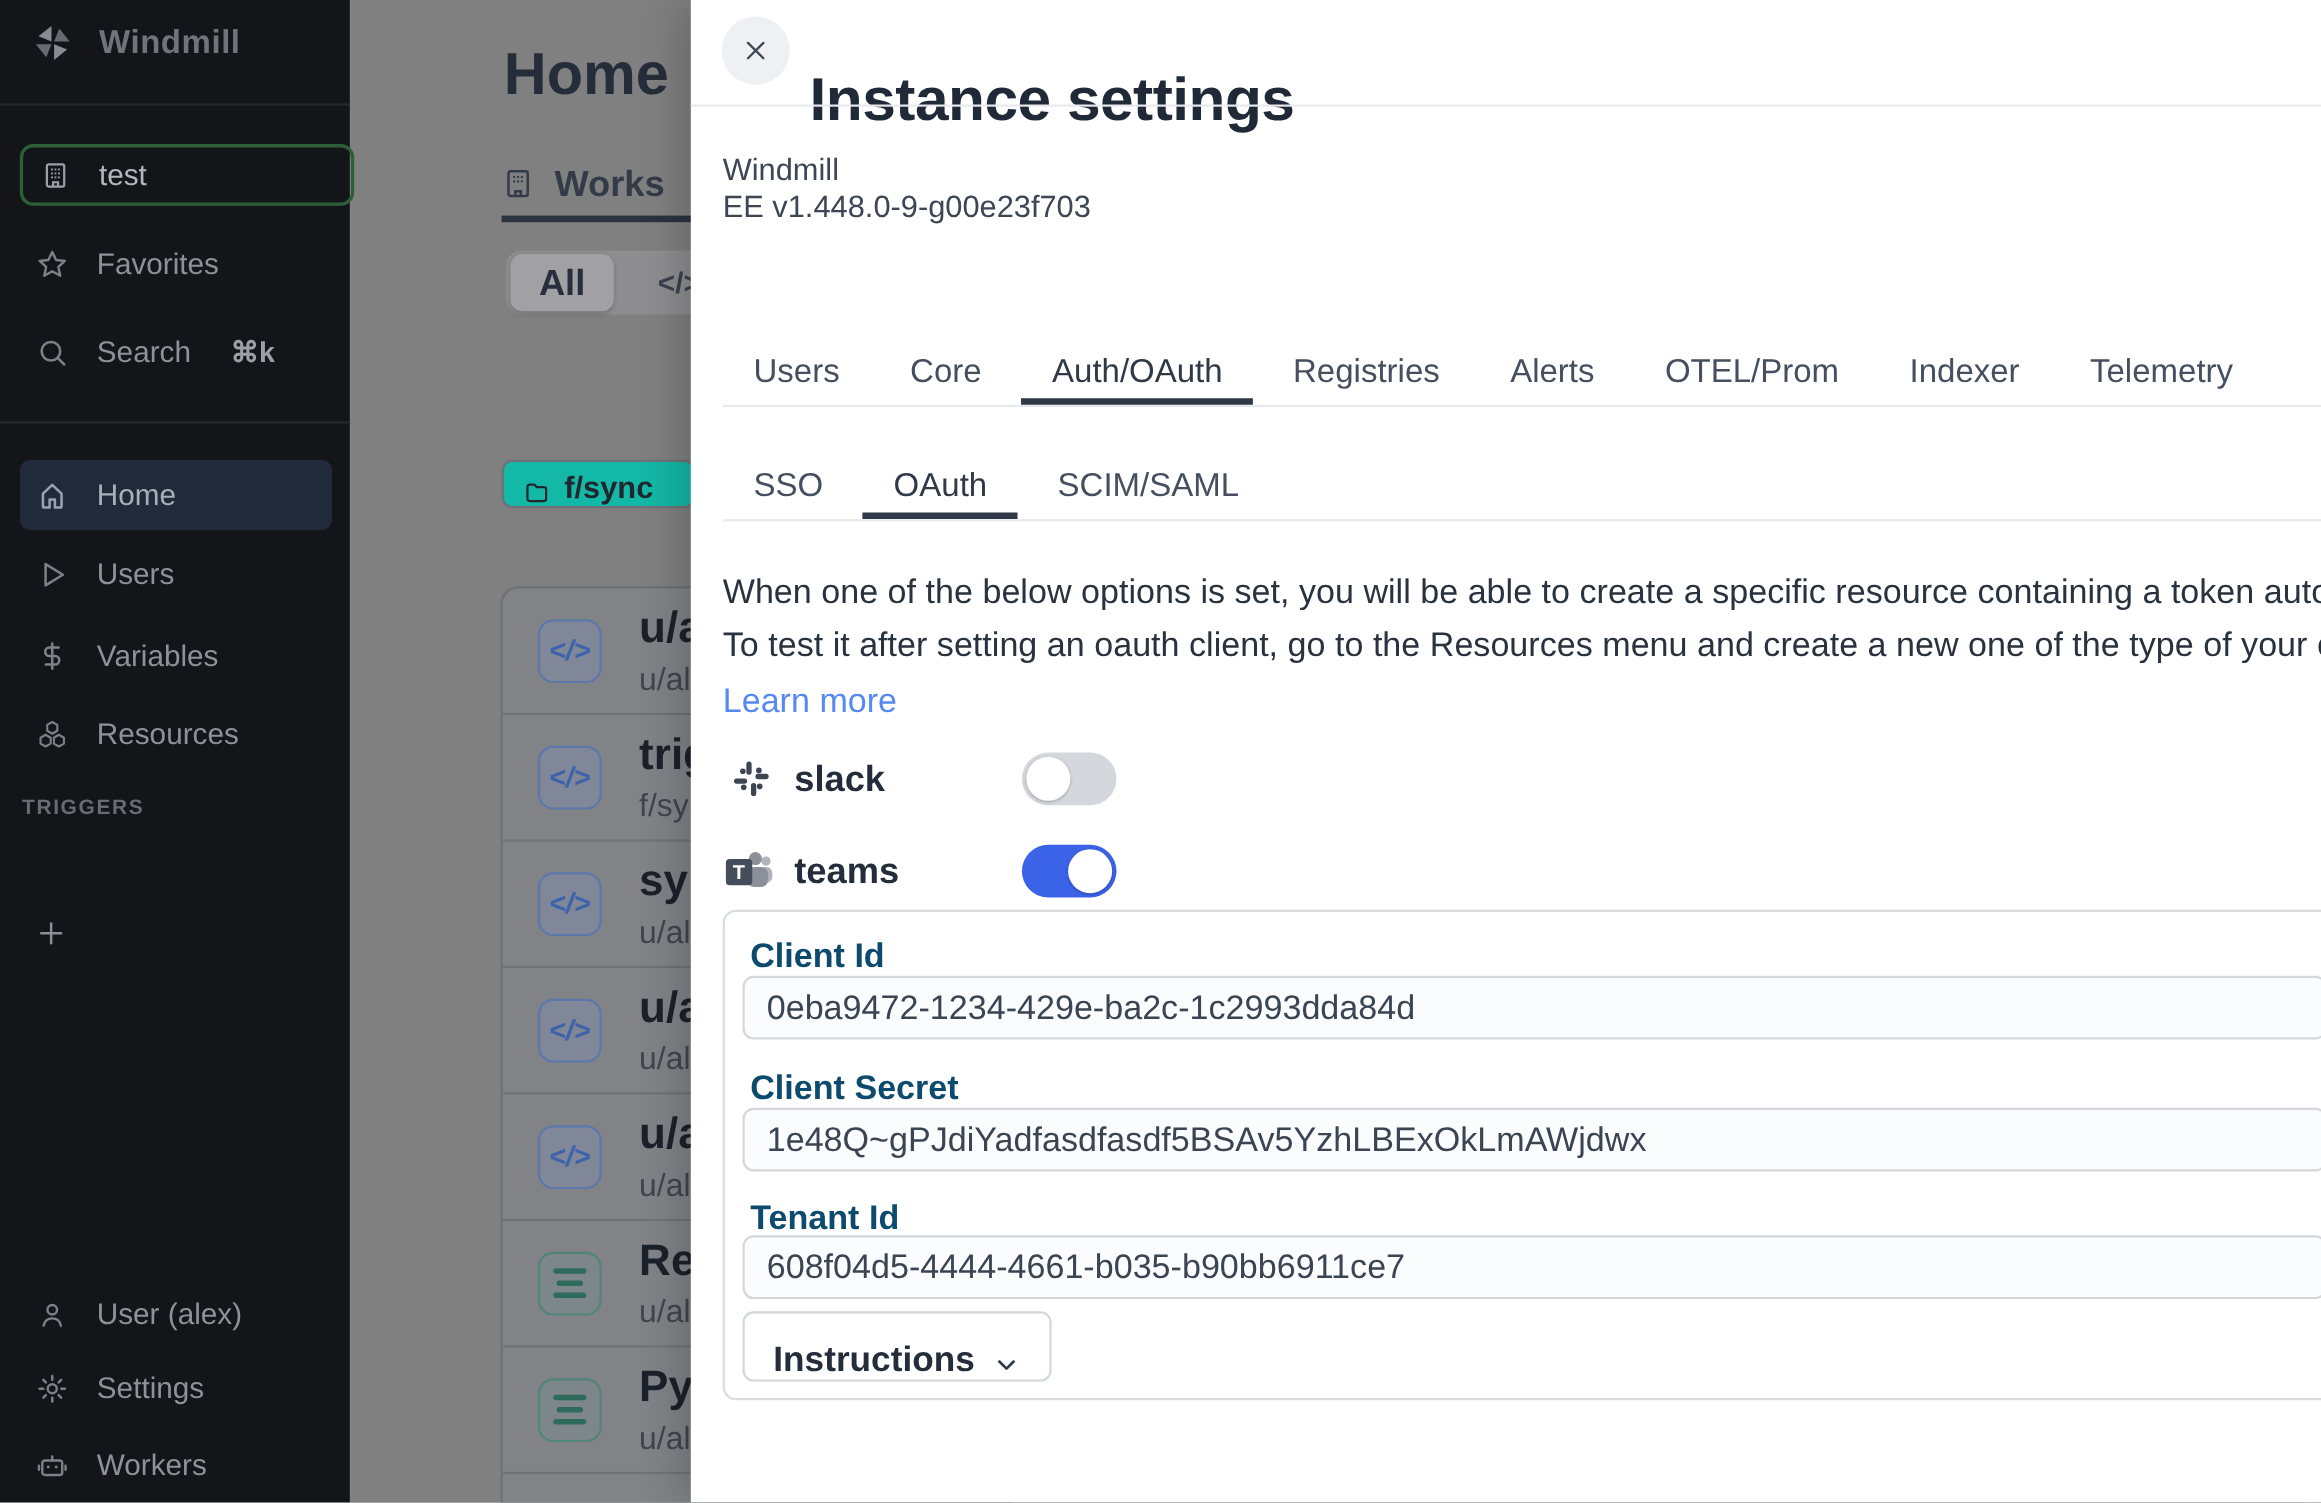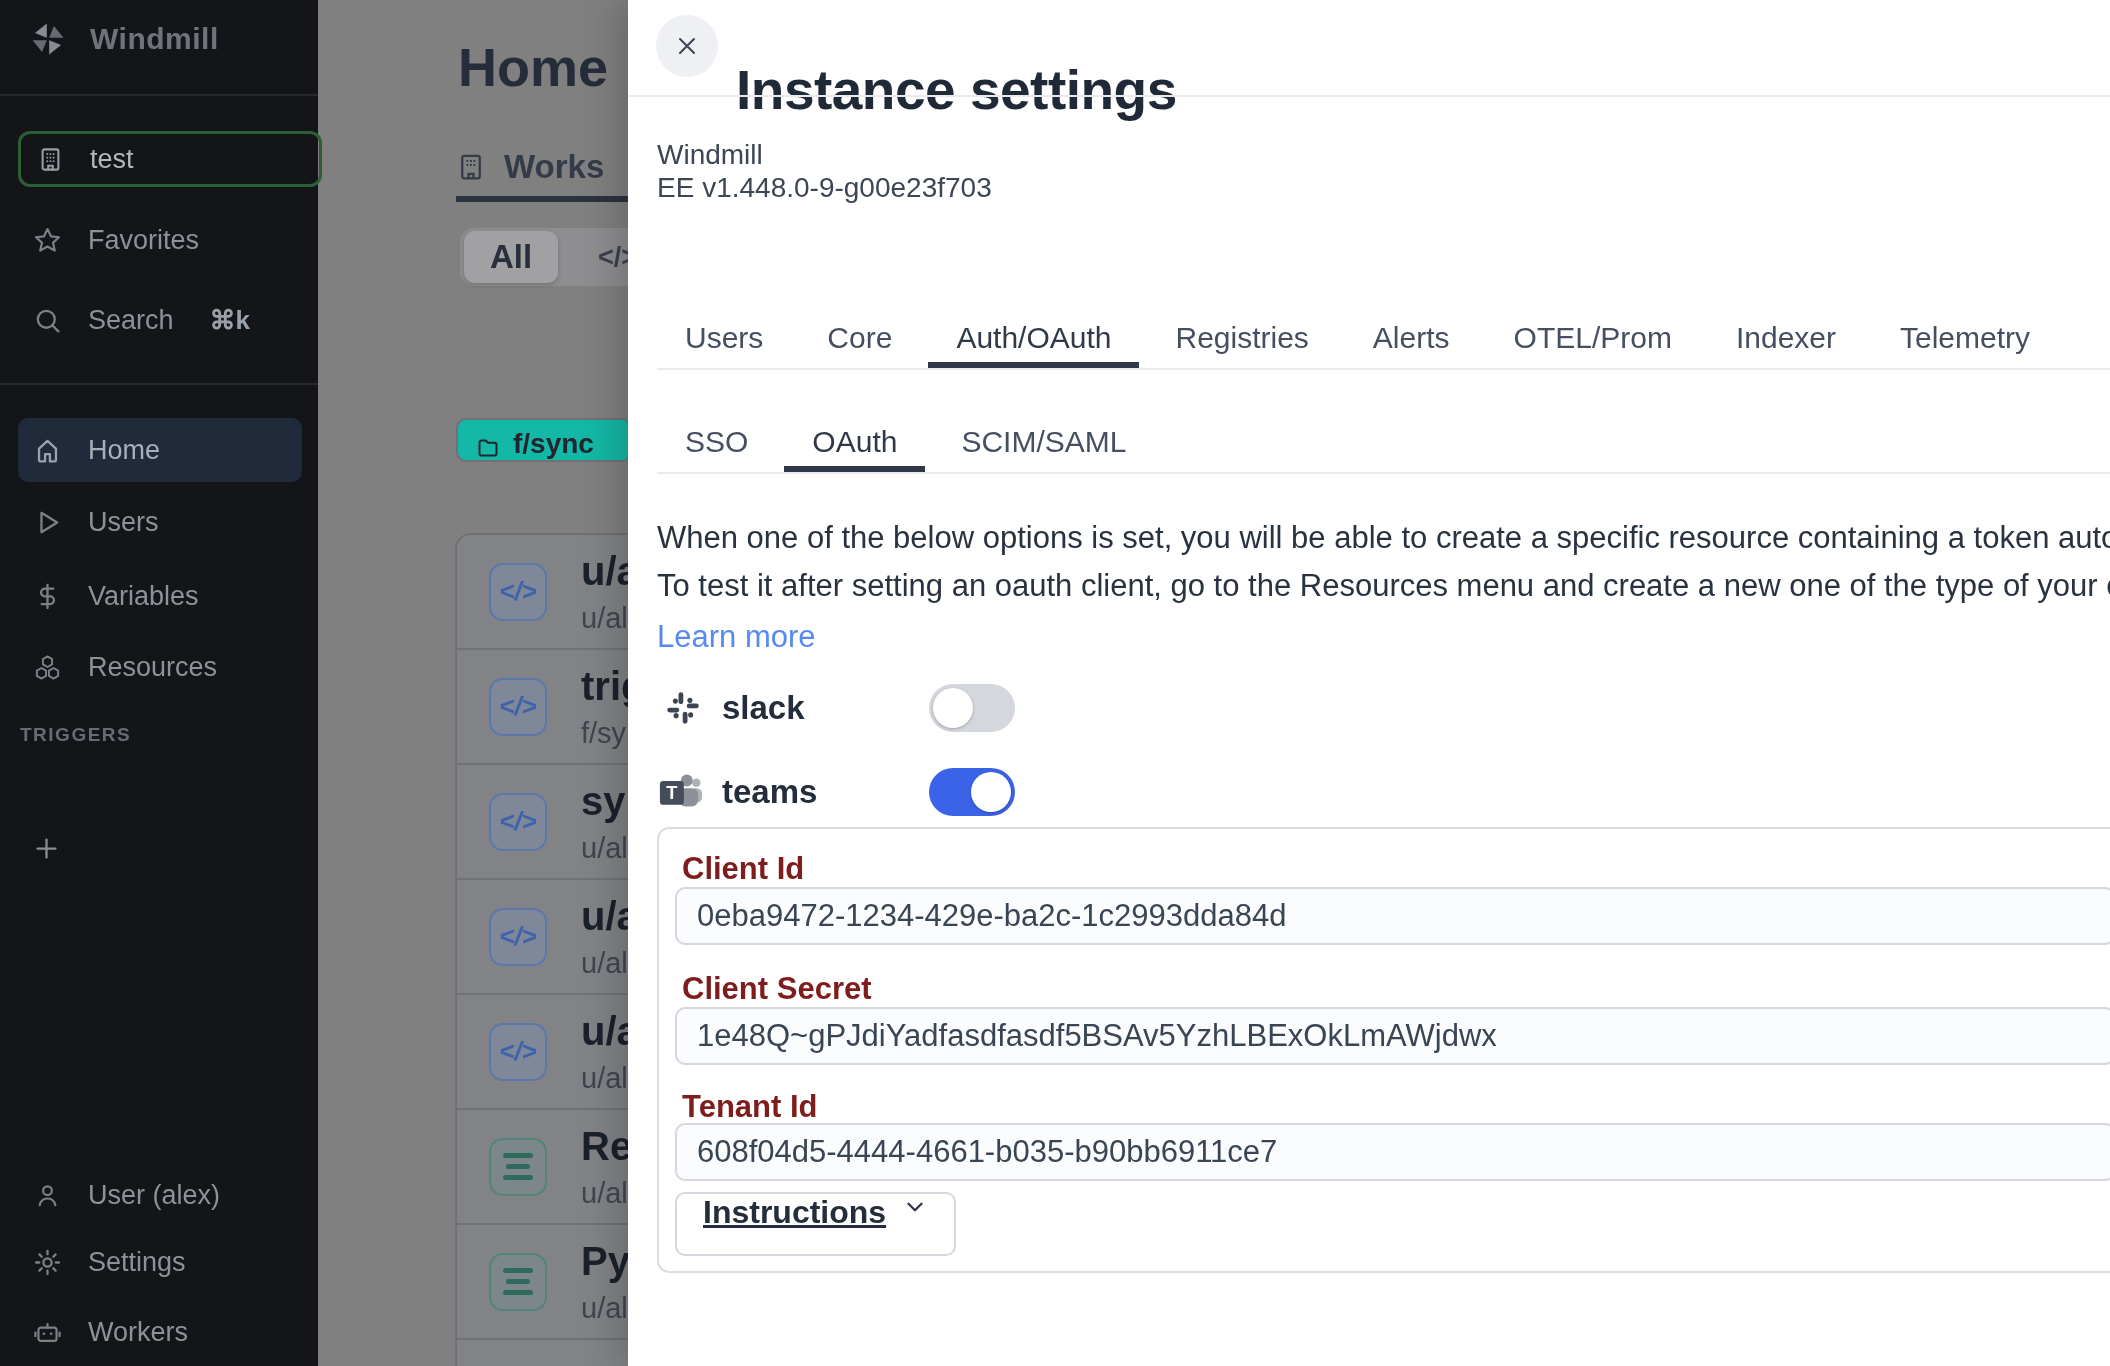--- a/index.html
+++ b/index.html
@@ -60,23 +60,23 @@
   .prov{position:absolute;left:0;right:0;height:52px;}
   .prov .plbl{position:absolute;left:94px;top:50%;transform:translateY(-50%);font-size:33px;font-weight:600;color:#242d3c;}
   .picn{position:absolute;top:50%;transform:translateY(-50%);}
   .toggle{position:absolute;left:301px;top:50%;transform:translateY(-50%);width:86px;height:48px;border-radius:24px;cursor:pointer;}
   .toggle .knob{position:absolute;top:4px;width:40px;height:40px;border-radius:50%;background:#fff;box-shadow:0 1px 3px rgba(0,0,0,.25);}
   .toggle.off{background:#d4d7dc;}
   .toggle.off .knob{left:4px;}
   .toggle.on{background:#3b63e8;}
   .toggle.on .knob{right:4px;}
   .formbox{position:absolute;left:29px;top:827px;width:1500px;height:446px;border:2px solid #d9dce1;border-radius:12px;box-sizing:border-box;background:#fff;}
-  .flabel{position:absolute;left:23px;font-size:31px;font-weight:700;color:#7f1d1d;}
+  .flabel{position:absolute;left:23px;font-size:31px;font-weight:700;color:#0c4a6e;}
   .finput{position:absolute;left:16px;width:1440px;height:58px;box-sizing:border-box;border:2px solid #d4d7db;border-radius:10px;background:#fbfcfd;padding:0 20px;font-size:31px;color:#3a4554;font-family:"Liberation Sans",sans-serif;outline:none;}
-  .instr-btn{position:absolute;left:16px;top:363px;height:64px;padding:0 26px;display:flex;align-items:flex-start;gap:16px;background:#fff;border:2px solid #d4d7db;border-radius:10px;font-size:32px;font-weight:700;color:#242d3c;font-family:"Liberation Sans",sans-serif;cursor:pointer;text-decoration:underline;}
+  .instr-btn{position:absolute;left:16px;top:363px;height:64px;padding:0 26px;display:flex;align-items:flex-end;gap:16px;background:#fff;border:2px solid #d4d7db;border-radius:10px;font-size:32px;font-weight:700;color:#242d3c;font-family:"Liberation Sans",sans-serif;cursor:pointer;}
 </style>
 </head>
 <body>
 
 <aside class="sidebar">
   <div class="brand">
     <span class="icn">
       <svg width="38" height="38" viewBox="0 0 32 32">
         <path d="M15 15 V3 L5 11 Z" fill="#878c94"></path>
         <path d="M17 15 H29 L21 5 Z" fill="#666b73"></path>

